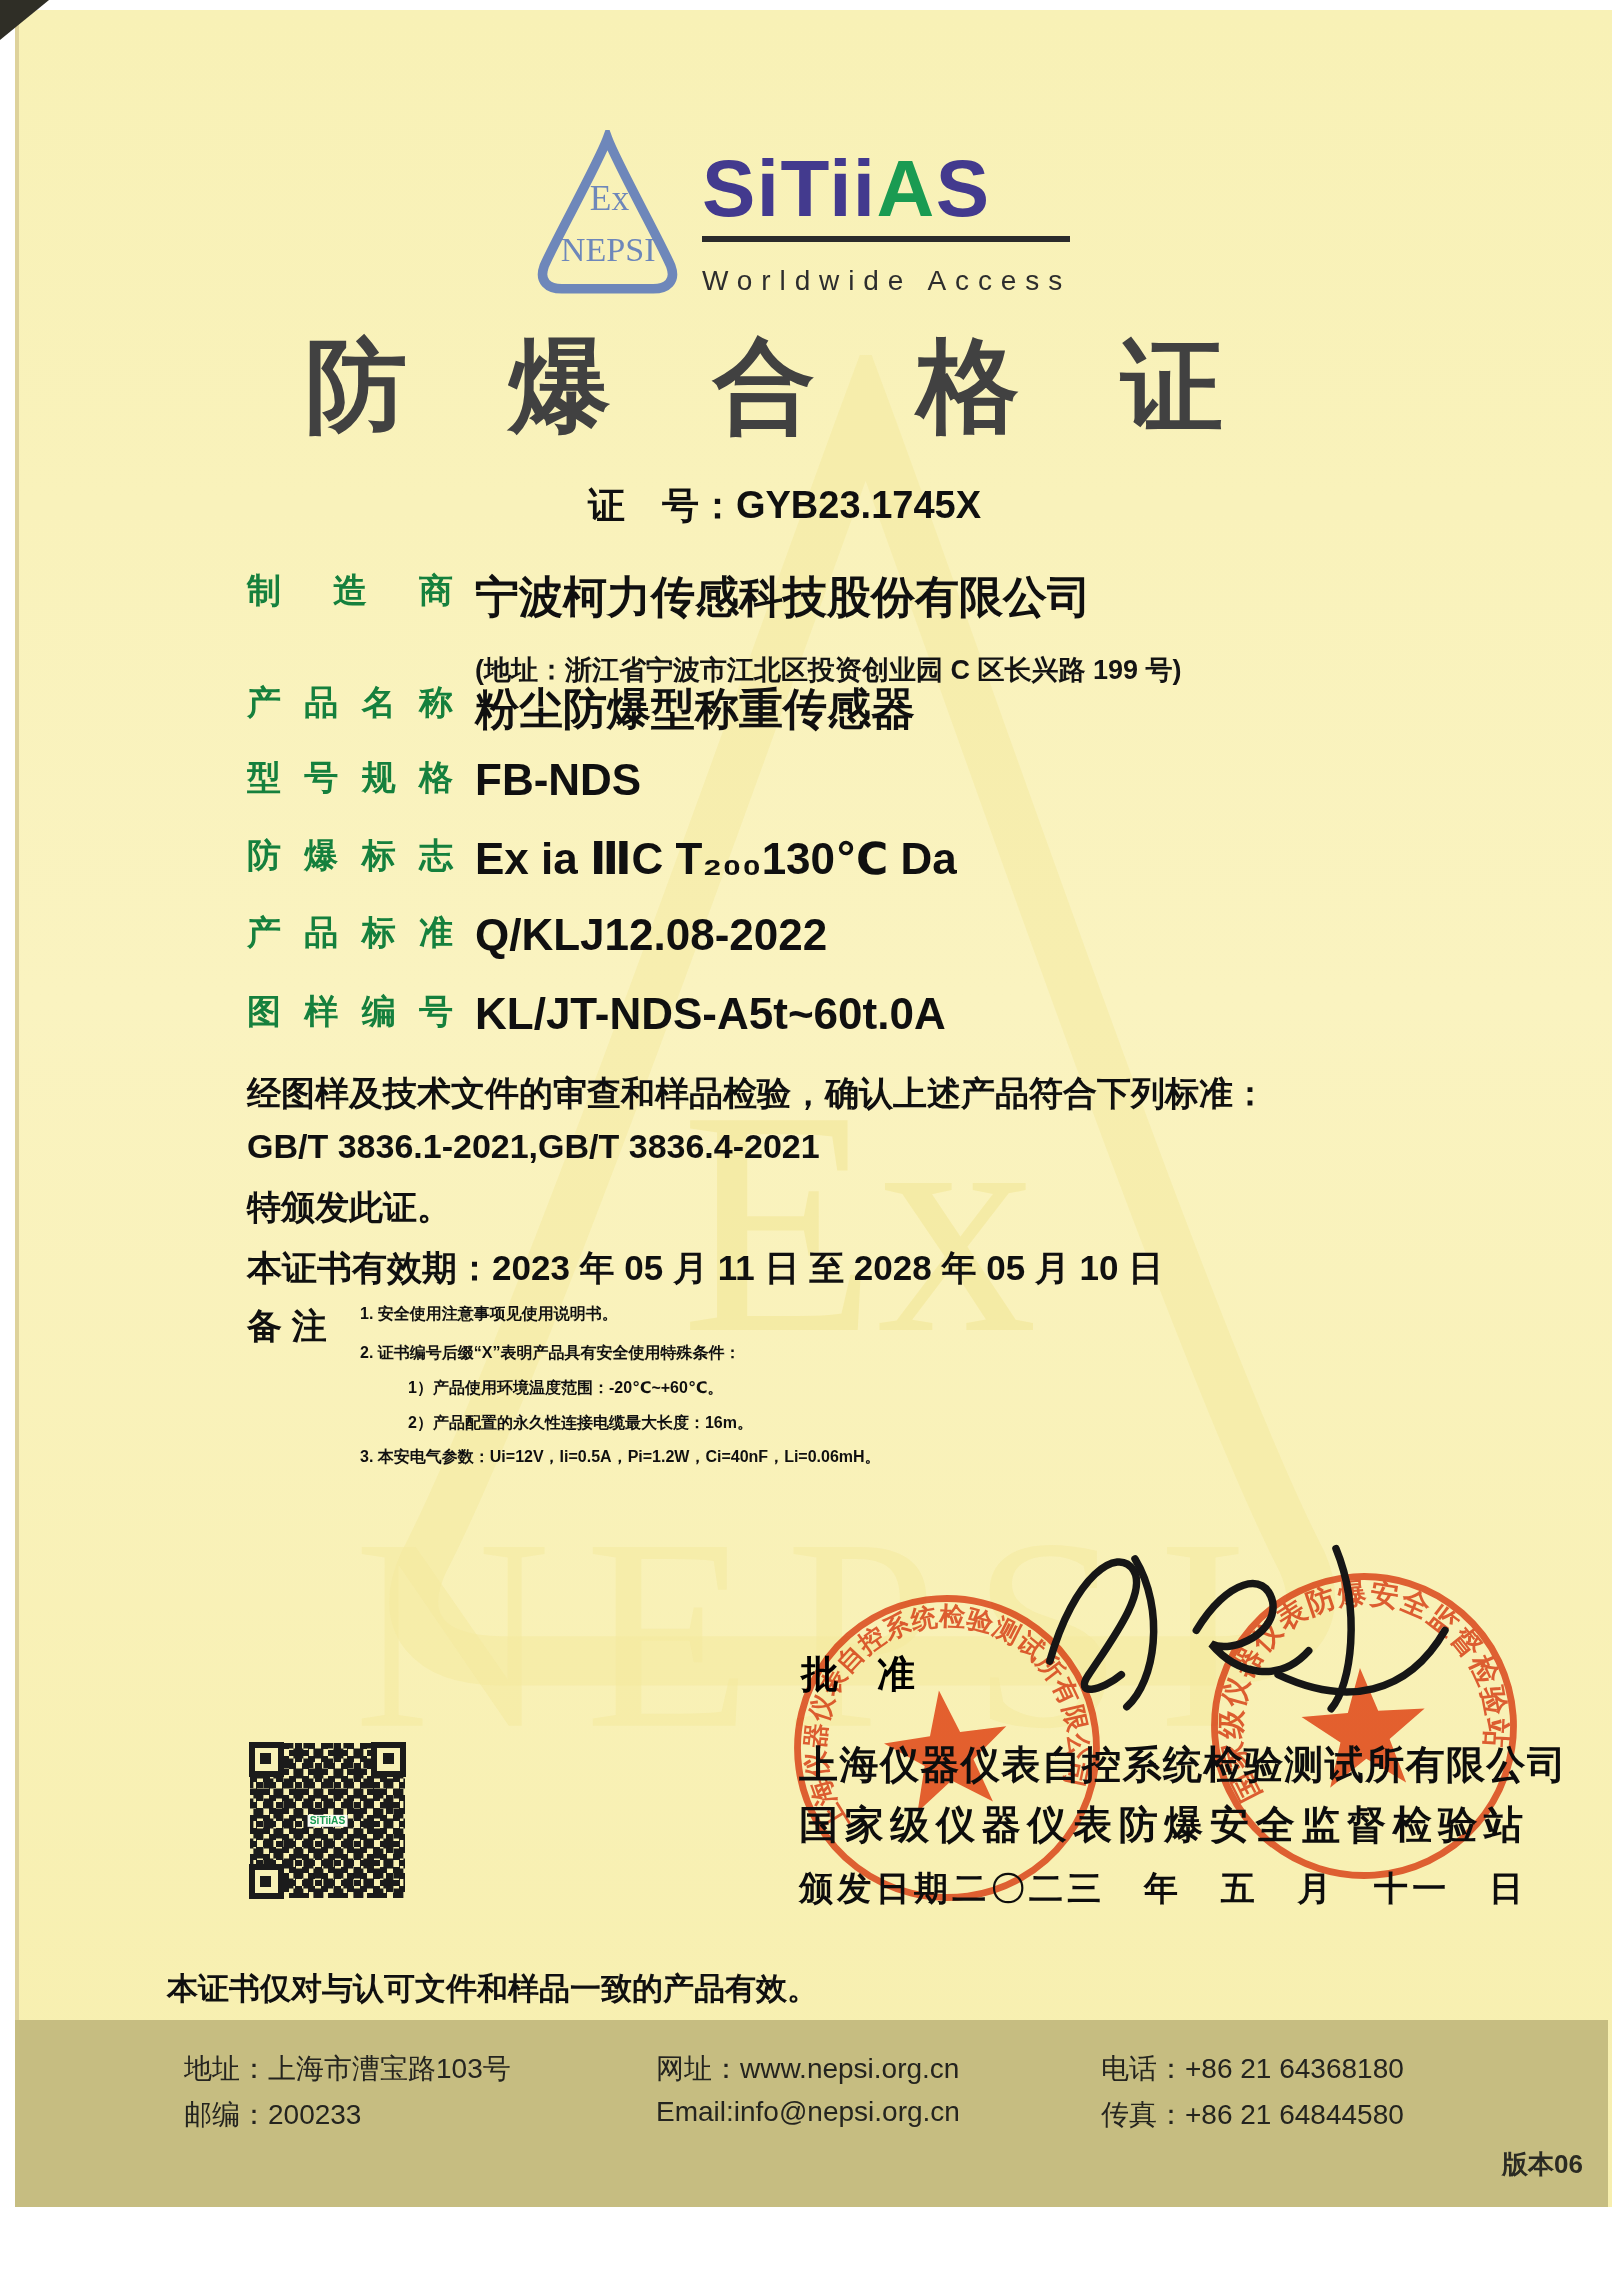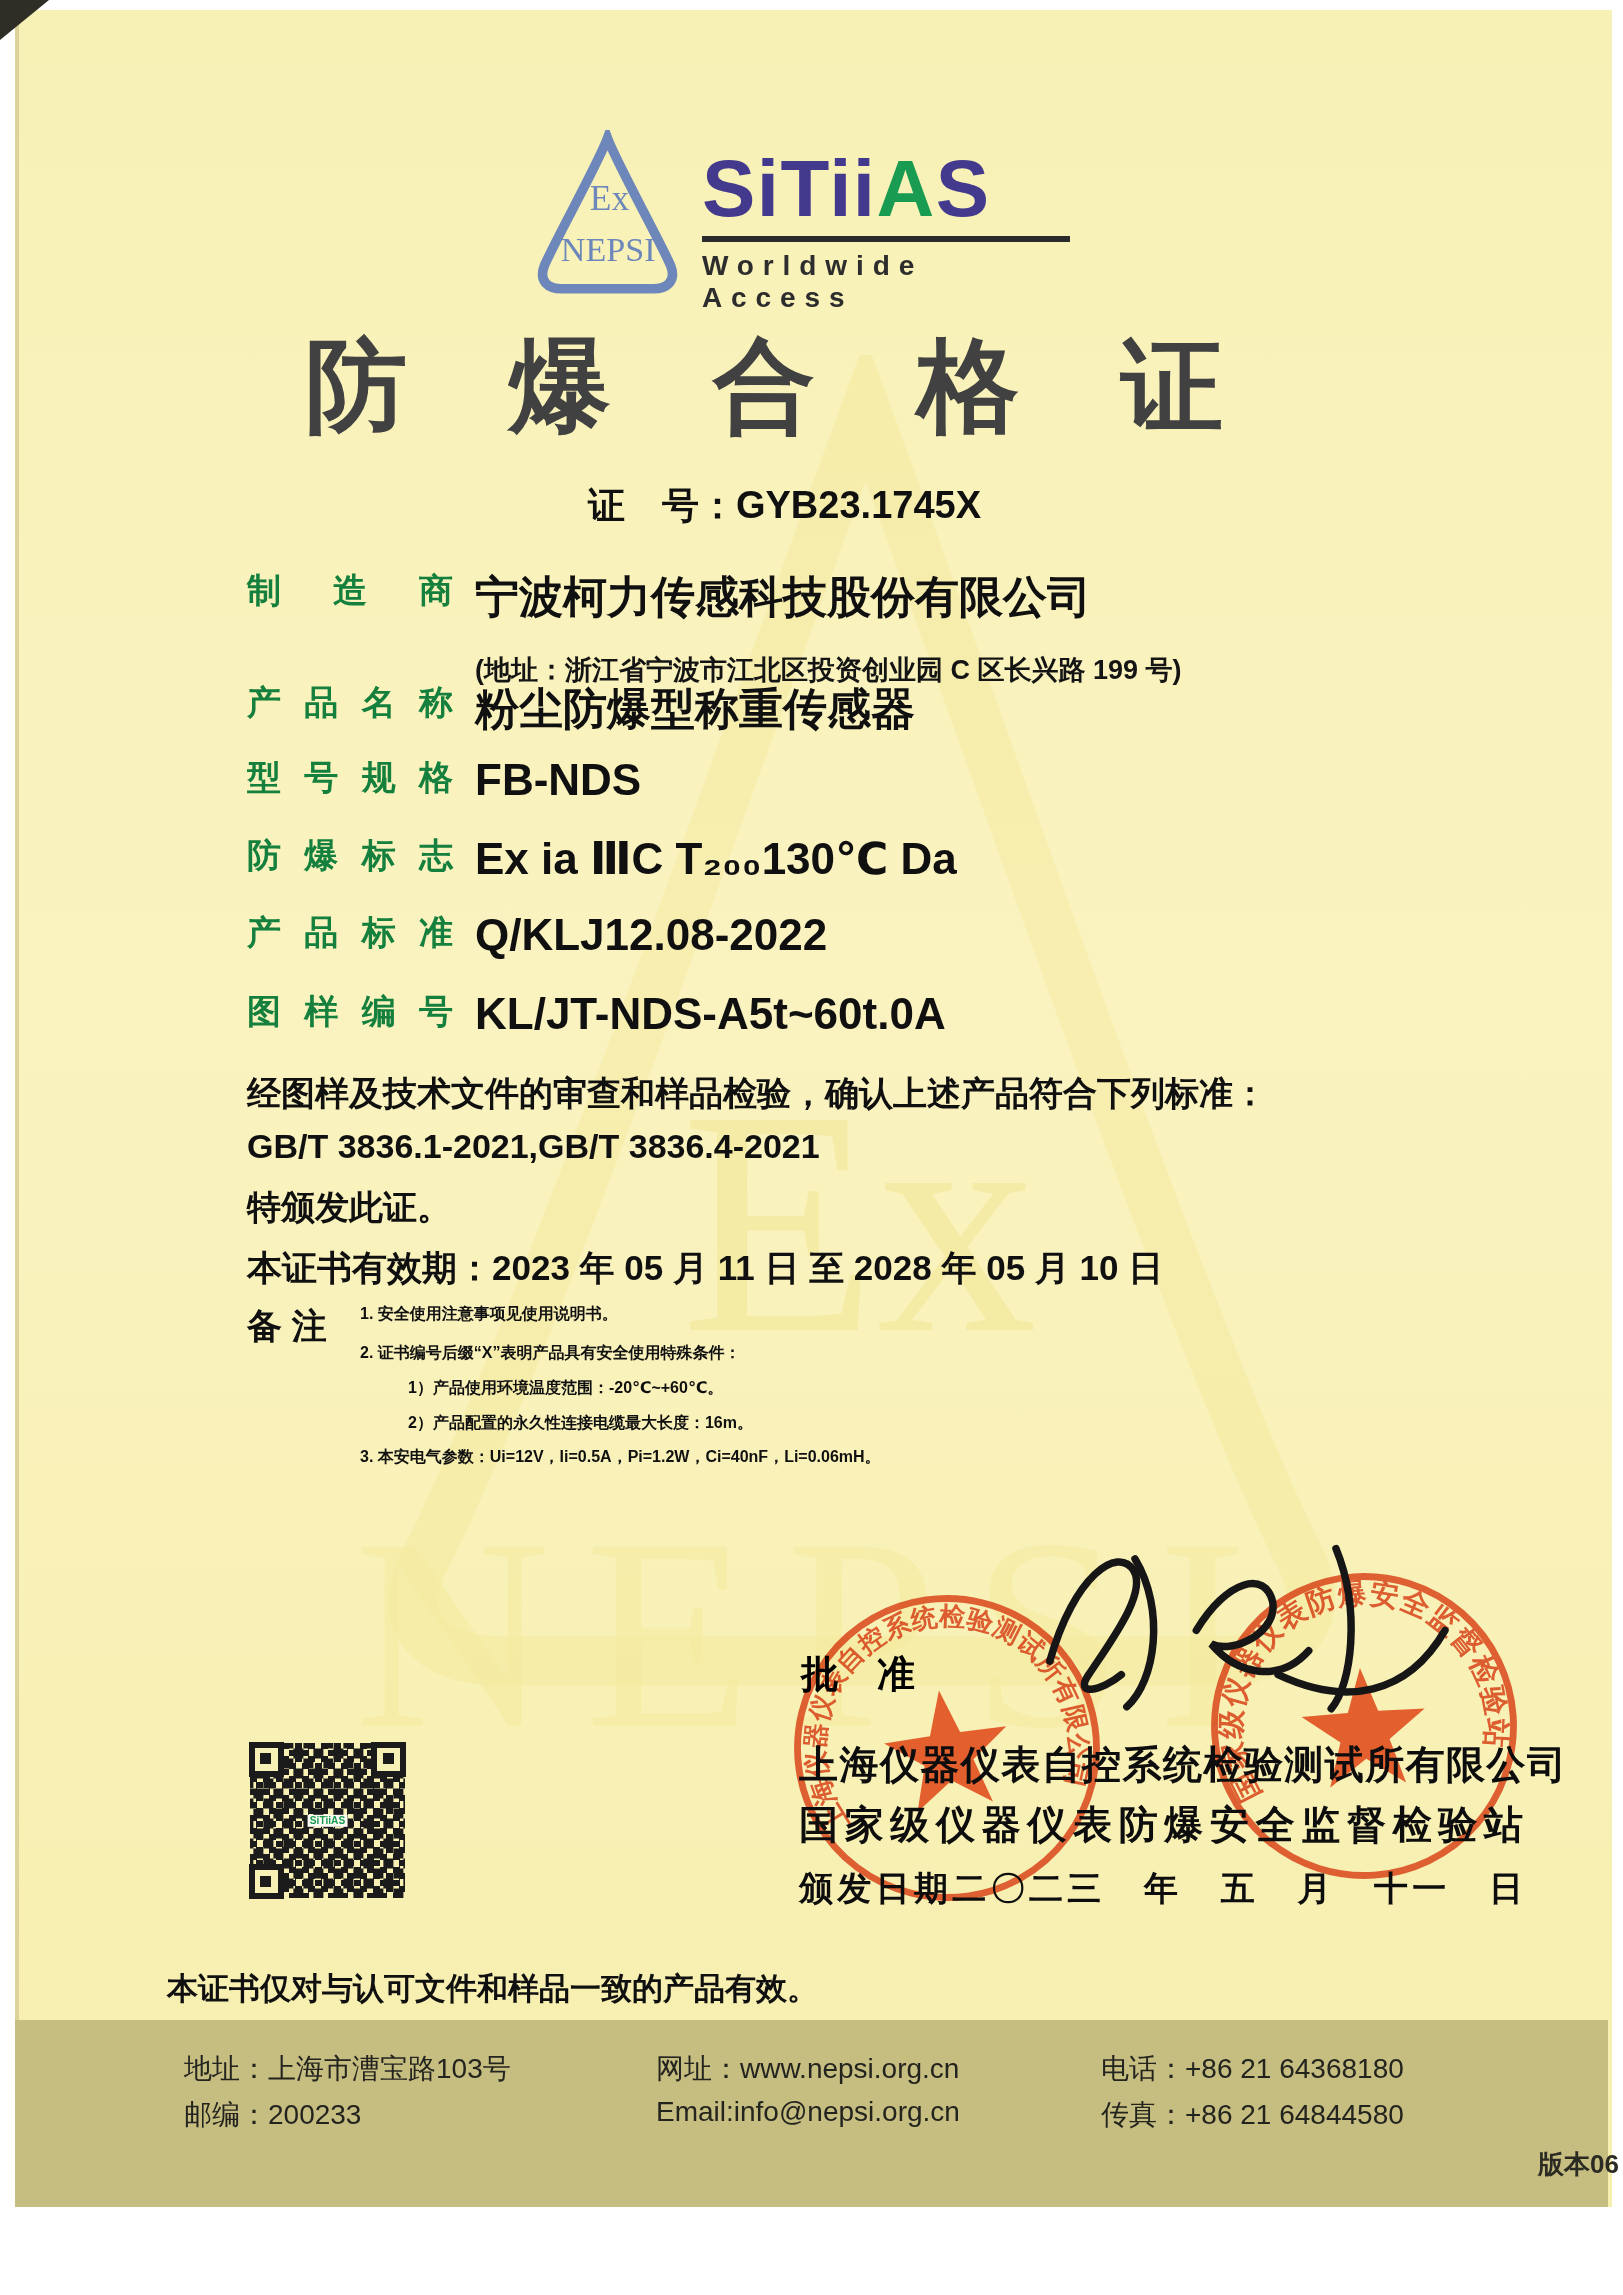--- a/index.html
+++ b/index.html
@@ -9,21 +9,21 @@
          background:linear-gradient(180deg,#f8f1b6 0%,#faf3c0 45%,#f7efae 100%);
          border-left:4.1px solid #ded29b;}
   .scan-corner{position:absolute;left:0;top:0;width:49px;height:40px;background:#2f2e26;
          clip-path:polygon(0 0,100% 0,0 100%);}
   
   .nepsi-mark{position:absolute;left:529px;top:130px;width:157px;height:167px;}
   .sitiias{position:absolute;left:702px;top:149px;width:382px;}
   .sitiias-text{font-size:80px;font-weight:900;letter-spacing:1.4px;color:#433a8e;line-height:1;}
   .sitiias-text .green{color:#1a9b52;}
   .logo-underline{height:6.1px;background:#2b2b2b;margin-top:6.8px;width:368px;}
-  .tagline{margin-top:8px;font-size:28px;font-weight:bold;letter-spacing:8.9px;color:#2d2d2d;}
+  .tagline{margin-top:23px;font-size:28px;font-weight:normal;letter-spacing:8.9px;color:#2d2d2d;}
   
   .title{position:absolute;left:0;top:319px;width:1528px;text-align:center;
          font-size:102px;font-weight:900;color:#414141;}
   .certno{position:absolute;left:0;top:481px;width:1569px;text-align:center;
           font-size:37px;font-weight:bold;color:#101010;}
   .certno .val{font-size:38px;}
   
   .flabel{position:absolute;left:247px;width:206px;font-size:34px;font-weight:bold;color:#15803d;
           text-align:justify;text-align-last:justify;}
   .fvalue{position:absolute;left:475px;font-size:44px;font-weight:bold;color:#101010;}
@@ -47,21 +47,21 @@
        repeating-conic-gradient(transparent 0% 25%, #1b1b1b 0% 50%) 3.4px 5.5px/20px 20px;}
   .finder{position:absolute;width:35px;height:35px;border:6.8px solid #1b1b1b;background:#f8f1b6;box-sizing:border-box;}
   .finder::after{content:"";position:absolute;left:5.5px;top:5.5px;width:11px;height:11px;background:#1b1b1b;}
   .f-tl{left:-1.4px;top:-1.4px;} .f-tr{right:-1.4px;top:-1.4px;} .f-bl{left:-1.4px;bottom:-1.4px;}
   .qr-logo{position:absolute;left:50%;top:50%;transform:translate(-50%,-50%);background:#fdfdf5;
       padding:0.7px 2.7px;font-size:10.2px;font-weight:900;color:#1a9b52;}
   .footnote{position:absolute;left:167px;top:1968px;font-size:31px;font-weight:bold;color:#101010;}
   
   .band{position:absolute;left:15px;top:2020px;width:1593px;height:187px;background:#c6bd81;}
   .frow{position:absolute;font-size:28px;font-weight:500;color:#24241f;white-space:nowrap;}
-  .version{position:absolute;left:1502px;top:2147px;font-size:26px;font-weight:bold;color:#2b2b23;margin-left:36px;}
+  .version{position:absolute;left:1502px;top:2147px;font-size:26px;font-weight:bold;color:#2b2b23;}
   .wm{position:absolute;left:170px;top:355px;z-index:1;opacity:.6;pointer-events:none;}
   .z2{z-index:2;}
 </style>
 </head>
 <body>
 
 <div class="page">
   <div class="paper"></div>
   <div class="scan-corner"></div>
 

